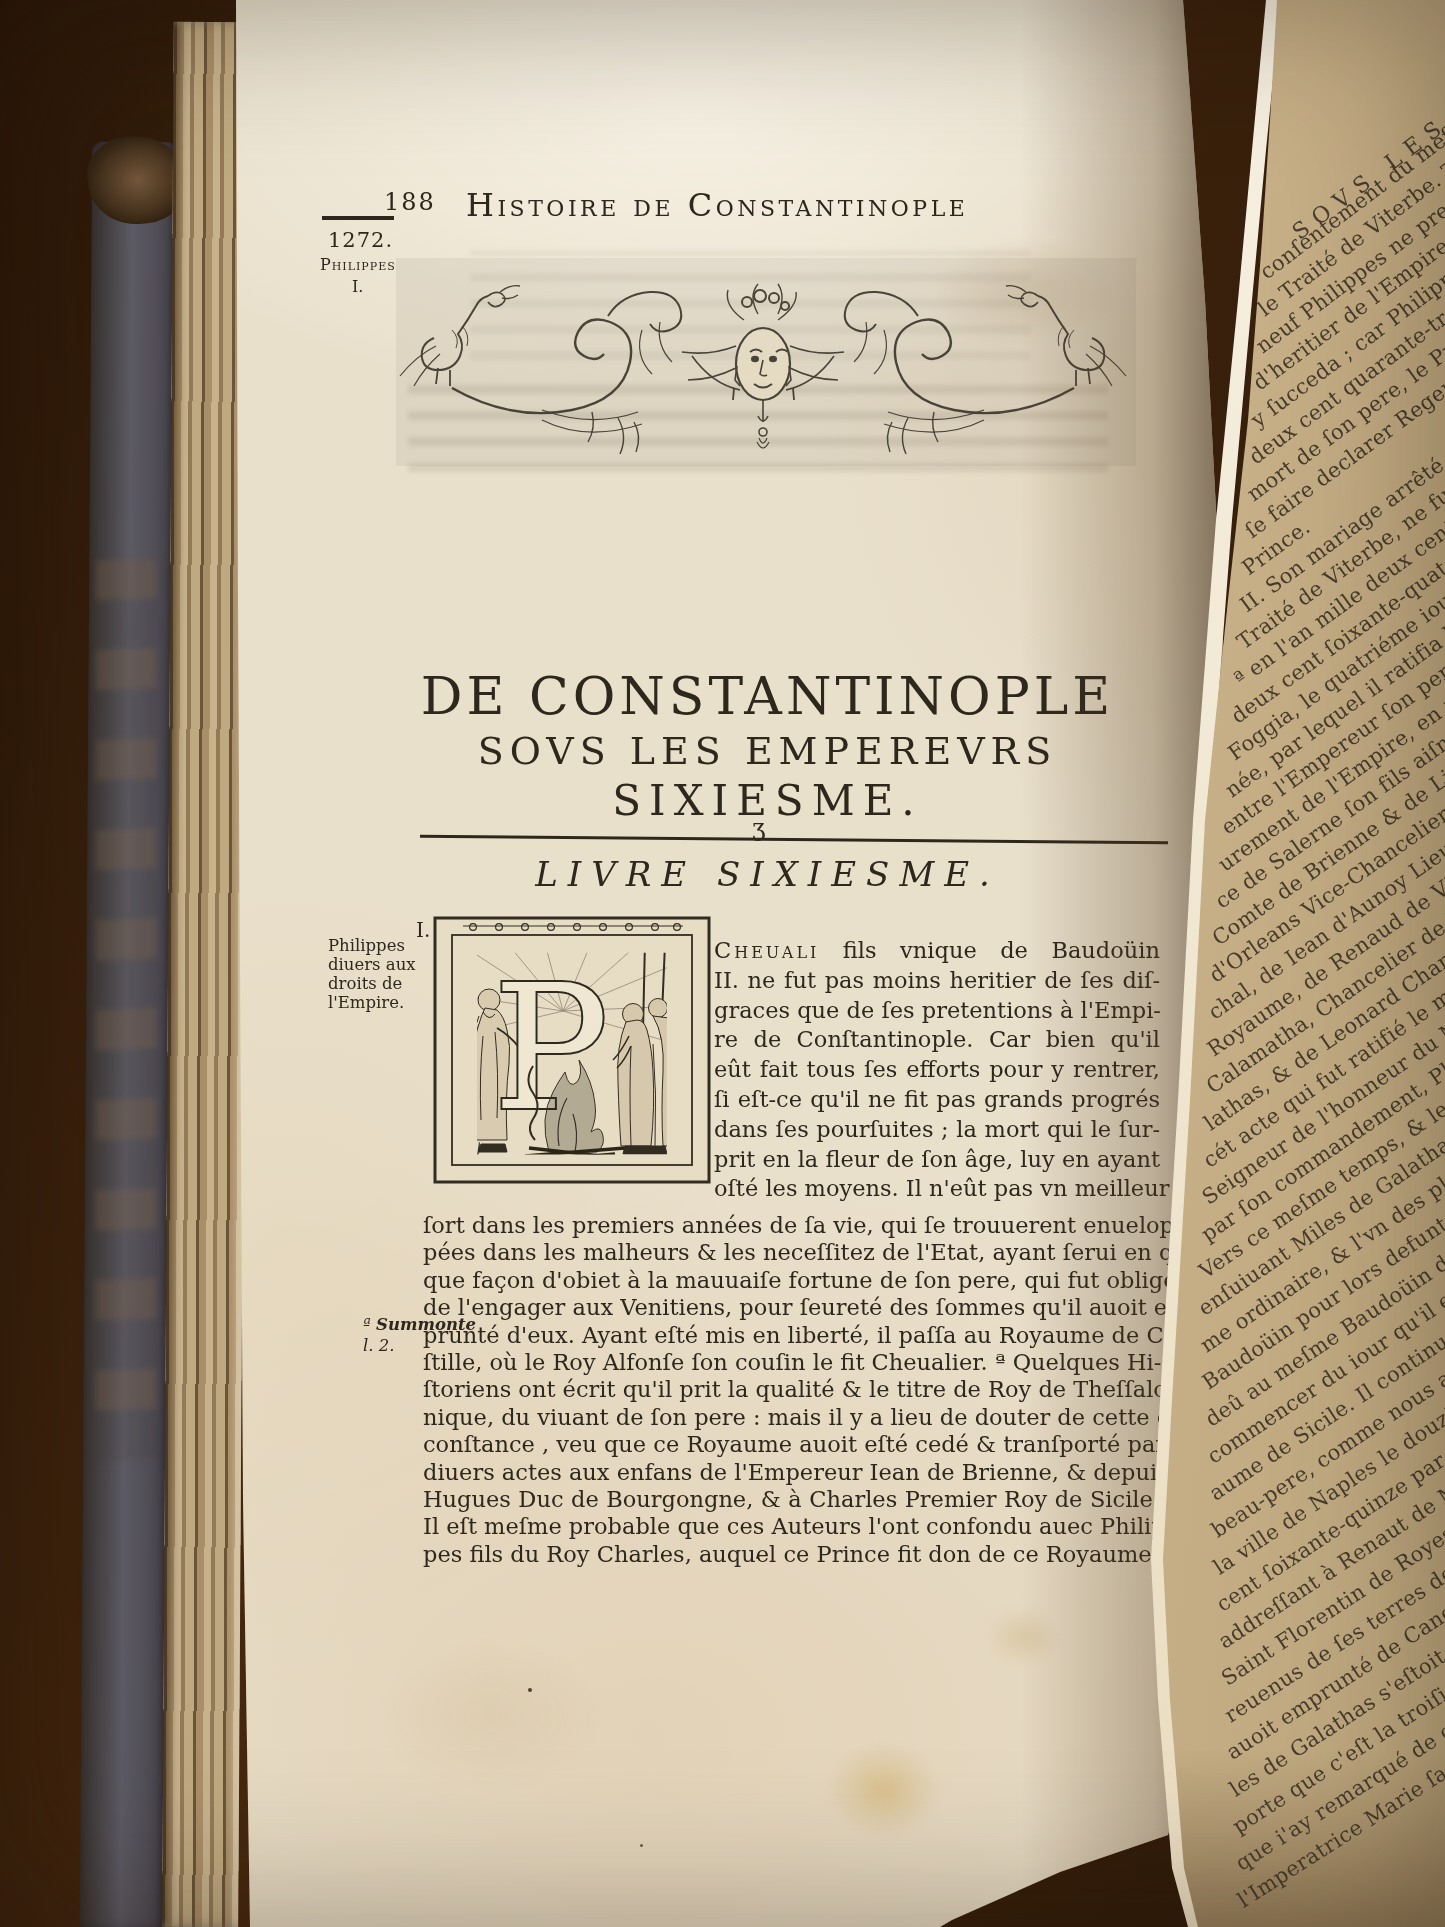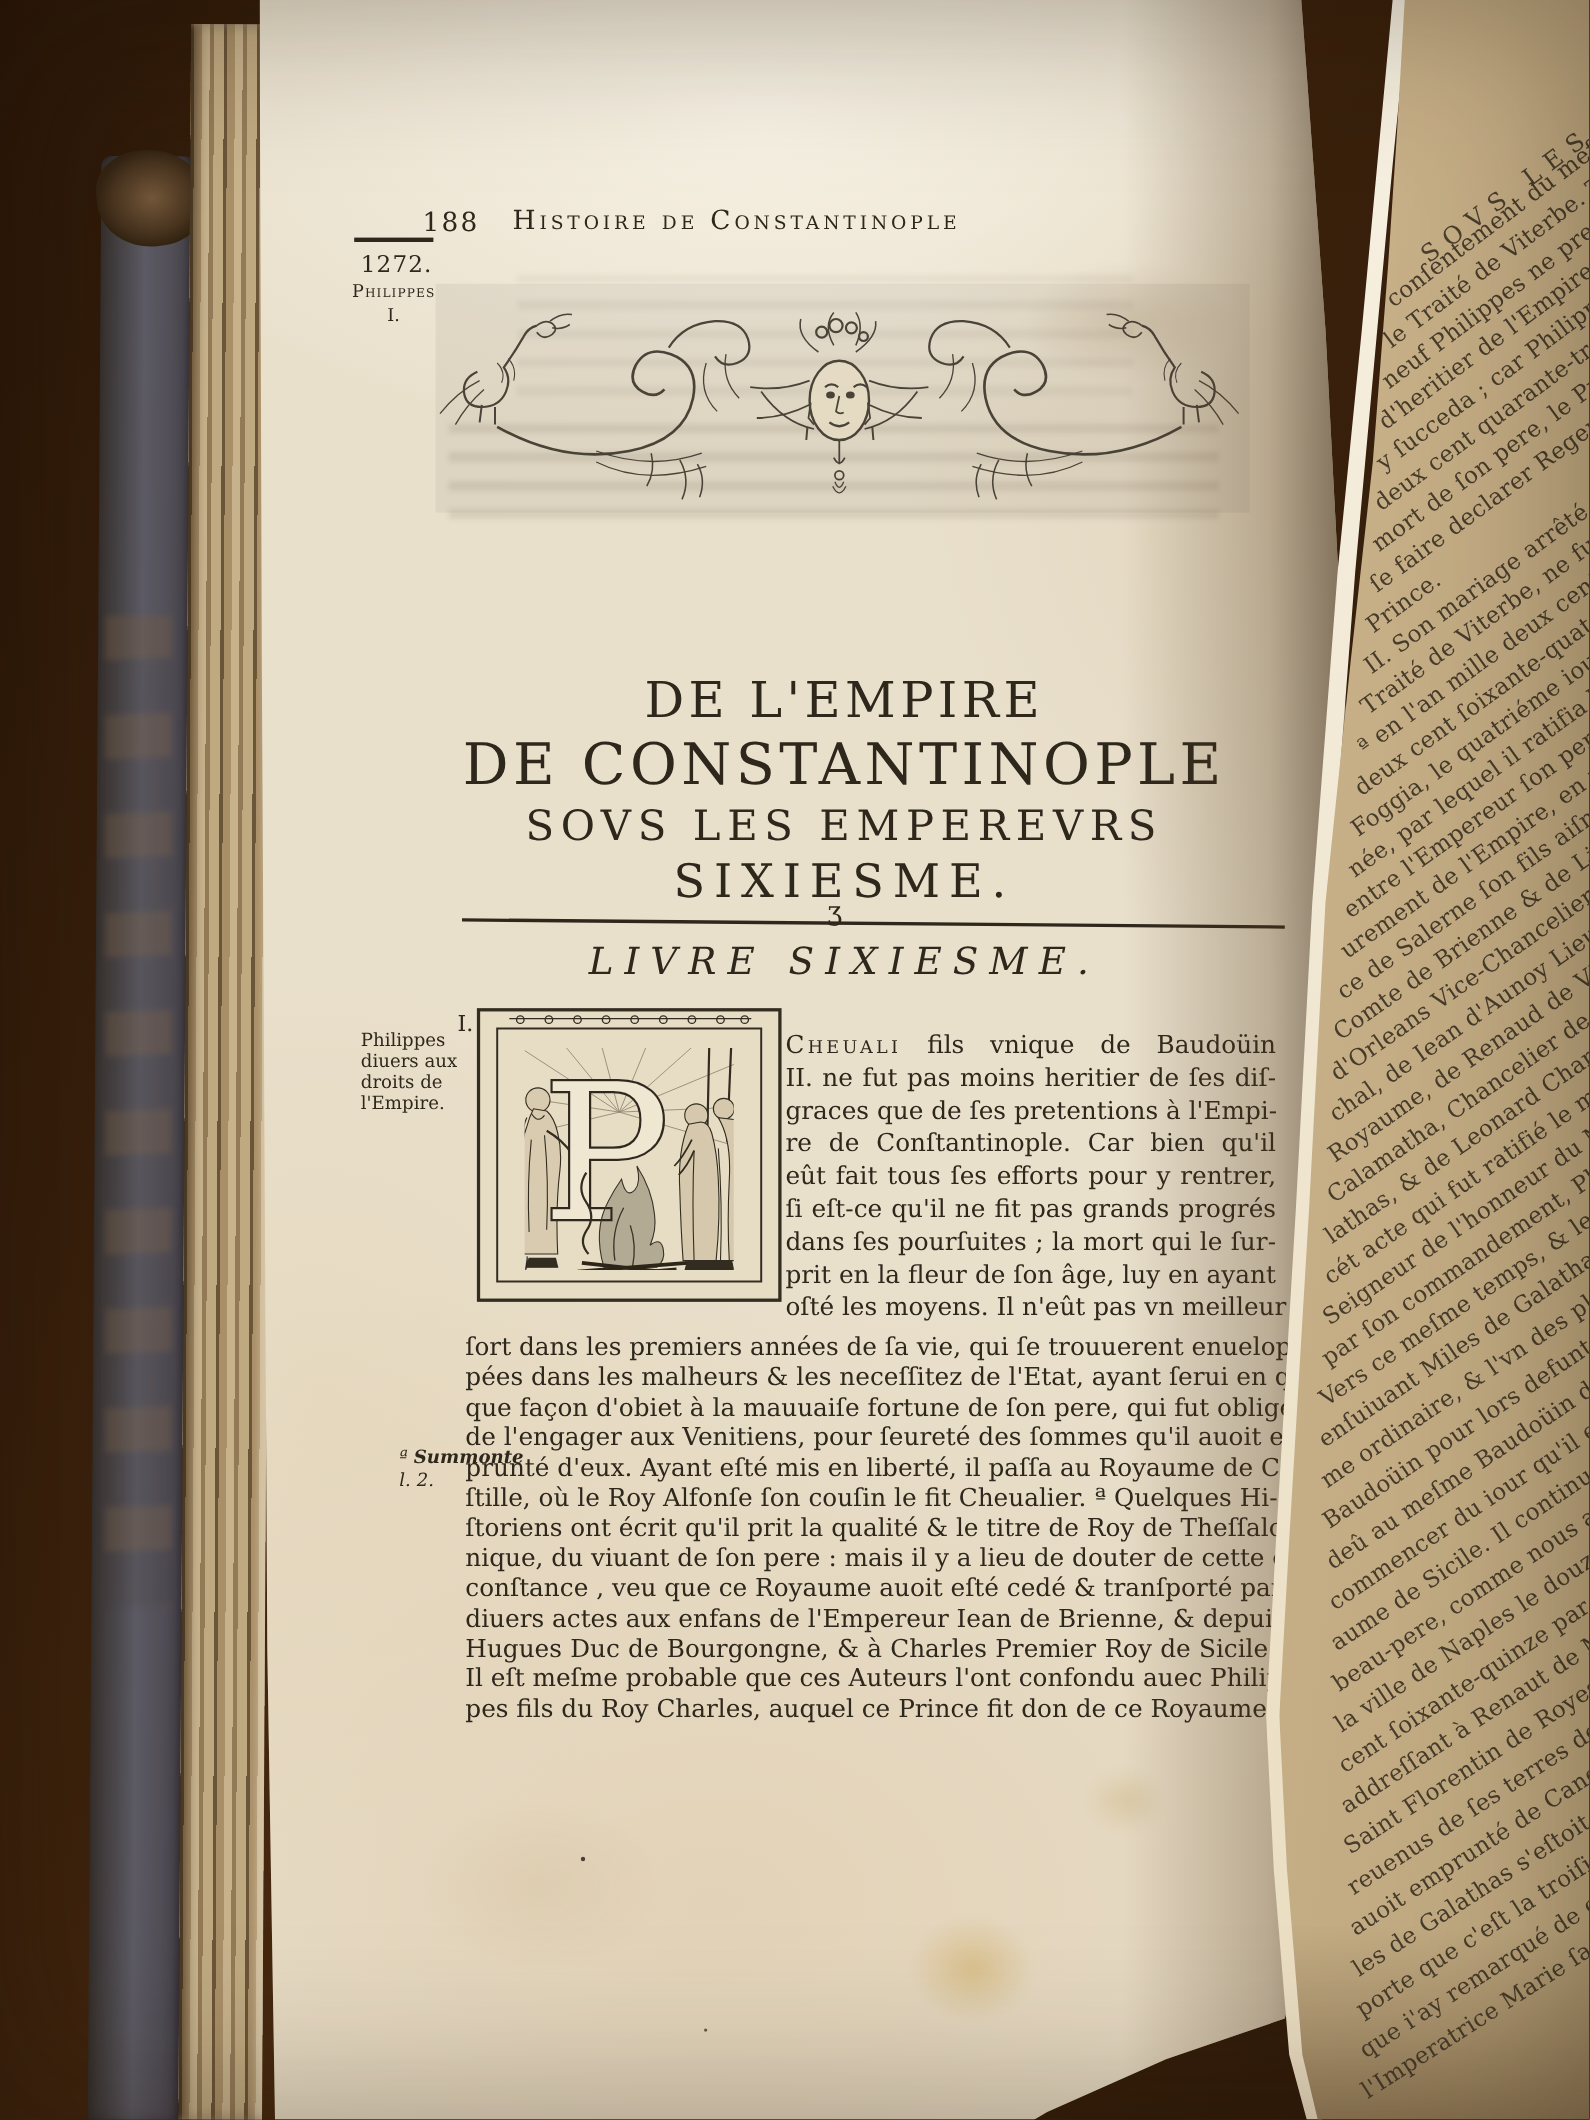--- a/index.html
+++ b/index.html
@@ -37,21 +37,21 @@
   .stain.s2{left:986px;top:1606px;width:74px;height:62px;background:radial-gradient(closest-side,rgba(205,183,132,.45),rgba(205,183,132,0));}
   .stain.s3{left:930px;top:238px;width:190px;height:110px;background:radial-gradient(closest-side,rgba(150,118,74,.20),rgba(150,118,74,0));}
   .stain.s4{left:380px;top:1640px;width:220px;height:150px;background:radial-gradient(closest-side,rgba(196,170,130,.18),rgba(196,170,130,0));}
   .speck{position:absolute;border-radius:50%;background:#4a4034;}
   .speck.k1{left:528px;top:1688px;width:4px;height:4px;}
   .speck.k2{left:756px;top:1556px;width:3px;height:3px;}
   .speck.k3{left:640px;top:1844px;width:3px;height:3px;background:#6b5a42;}
 
   
   .pagenum{position:absolute;left:384px;top:188px;font-size:24px;letter-spacing:2px;}
-  .running-title{position:absolute;left:466px;top:186px;font-size:24px;font-variant:small-caps;letter-spacing:3.5px;white-space:nowrap;}
+  .running-title{position:absolute;left:466px;top:186px;font-size:32px;font-variant:small-caps;letter-spacing:3.5px;white-space:nowrap;}
   .mrule{position:absolute;left:322px;top:216px;width:72px;height:4px;background:#2e271c;}
   .myear{position:absolute;left:328px;top:228px;font-size:21px;letter-spacing:1px;}
   .mruler{position:absolute;left:320px;top:255px;font-size:16px;font-variant:small-caps;letter-spacing:1px;}
   .mnum{position:absolute;left:352px;top:277px;font-size:16px;}
 
   .showthrough{position:absolute;filter:blur(2.2px);opacity:.5;
     background:repeating-linear-gradient(0deg,rgba(125,115,95,.32) 0 9px,rgba(125,115,95,0) 9px 26px);}
   .st1{left:408px;top:372px;width:700px;height:100px;}
   .st2{left:470px;top:250px;width:560px;height:110px;opacity:.28;}
   .plate-tone{position:absolute;left:396px;top:258px;width:740px;height:208px;background:rgba(120,112,95,.10);}
@@ -162,21 +162,20 @@
           <path d="M362,124 q9,7 18,0" stroke-width="2"></path>
           <path d="M345,106 l-2,14 l5,6 M397,106 l2,14 l-5,6" stroke-width="1.6"></path>
           <path d="M342,128 l-1,12 m60,-12 l1,12" stroke-width="1.8"></path>
           <path d="M371,140 l0,22 m-5,-6 q5,10 10,0" stroke-width="1.6"></path>
           <circle cx="371" cy="172" r="4" stroke-width="1.6"></circle>
           <path d="M367,178 q4,10 8,0 m-10,4 q6,12 12,0" stroke-width="1.2"></path>
         </g>
       </g>
     </svg>
 
-    <div class="title-block t2" style="position:absolute;">DE L'EMPIRE</div>
     <div class="title-block t3" style="position:absolute;">DE CONSTANTINOPLE</div>
     <div class="title-block t4" style="position:absolute;">SOVS LES EMPEREVRS</div>
     <div class="title-block t5" style="position:absolute;">SIXIESME.</div>
     <div class="cedilla">ʒ</div>
     <div class="hrule"></div>
     <div class="livre">LIVRE SIXIESME.</div>
 
     <div class="margin-note">
         <div class="mn-line">Philippes</div>
         <div class="mn-line">diuers aux</div>

